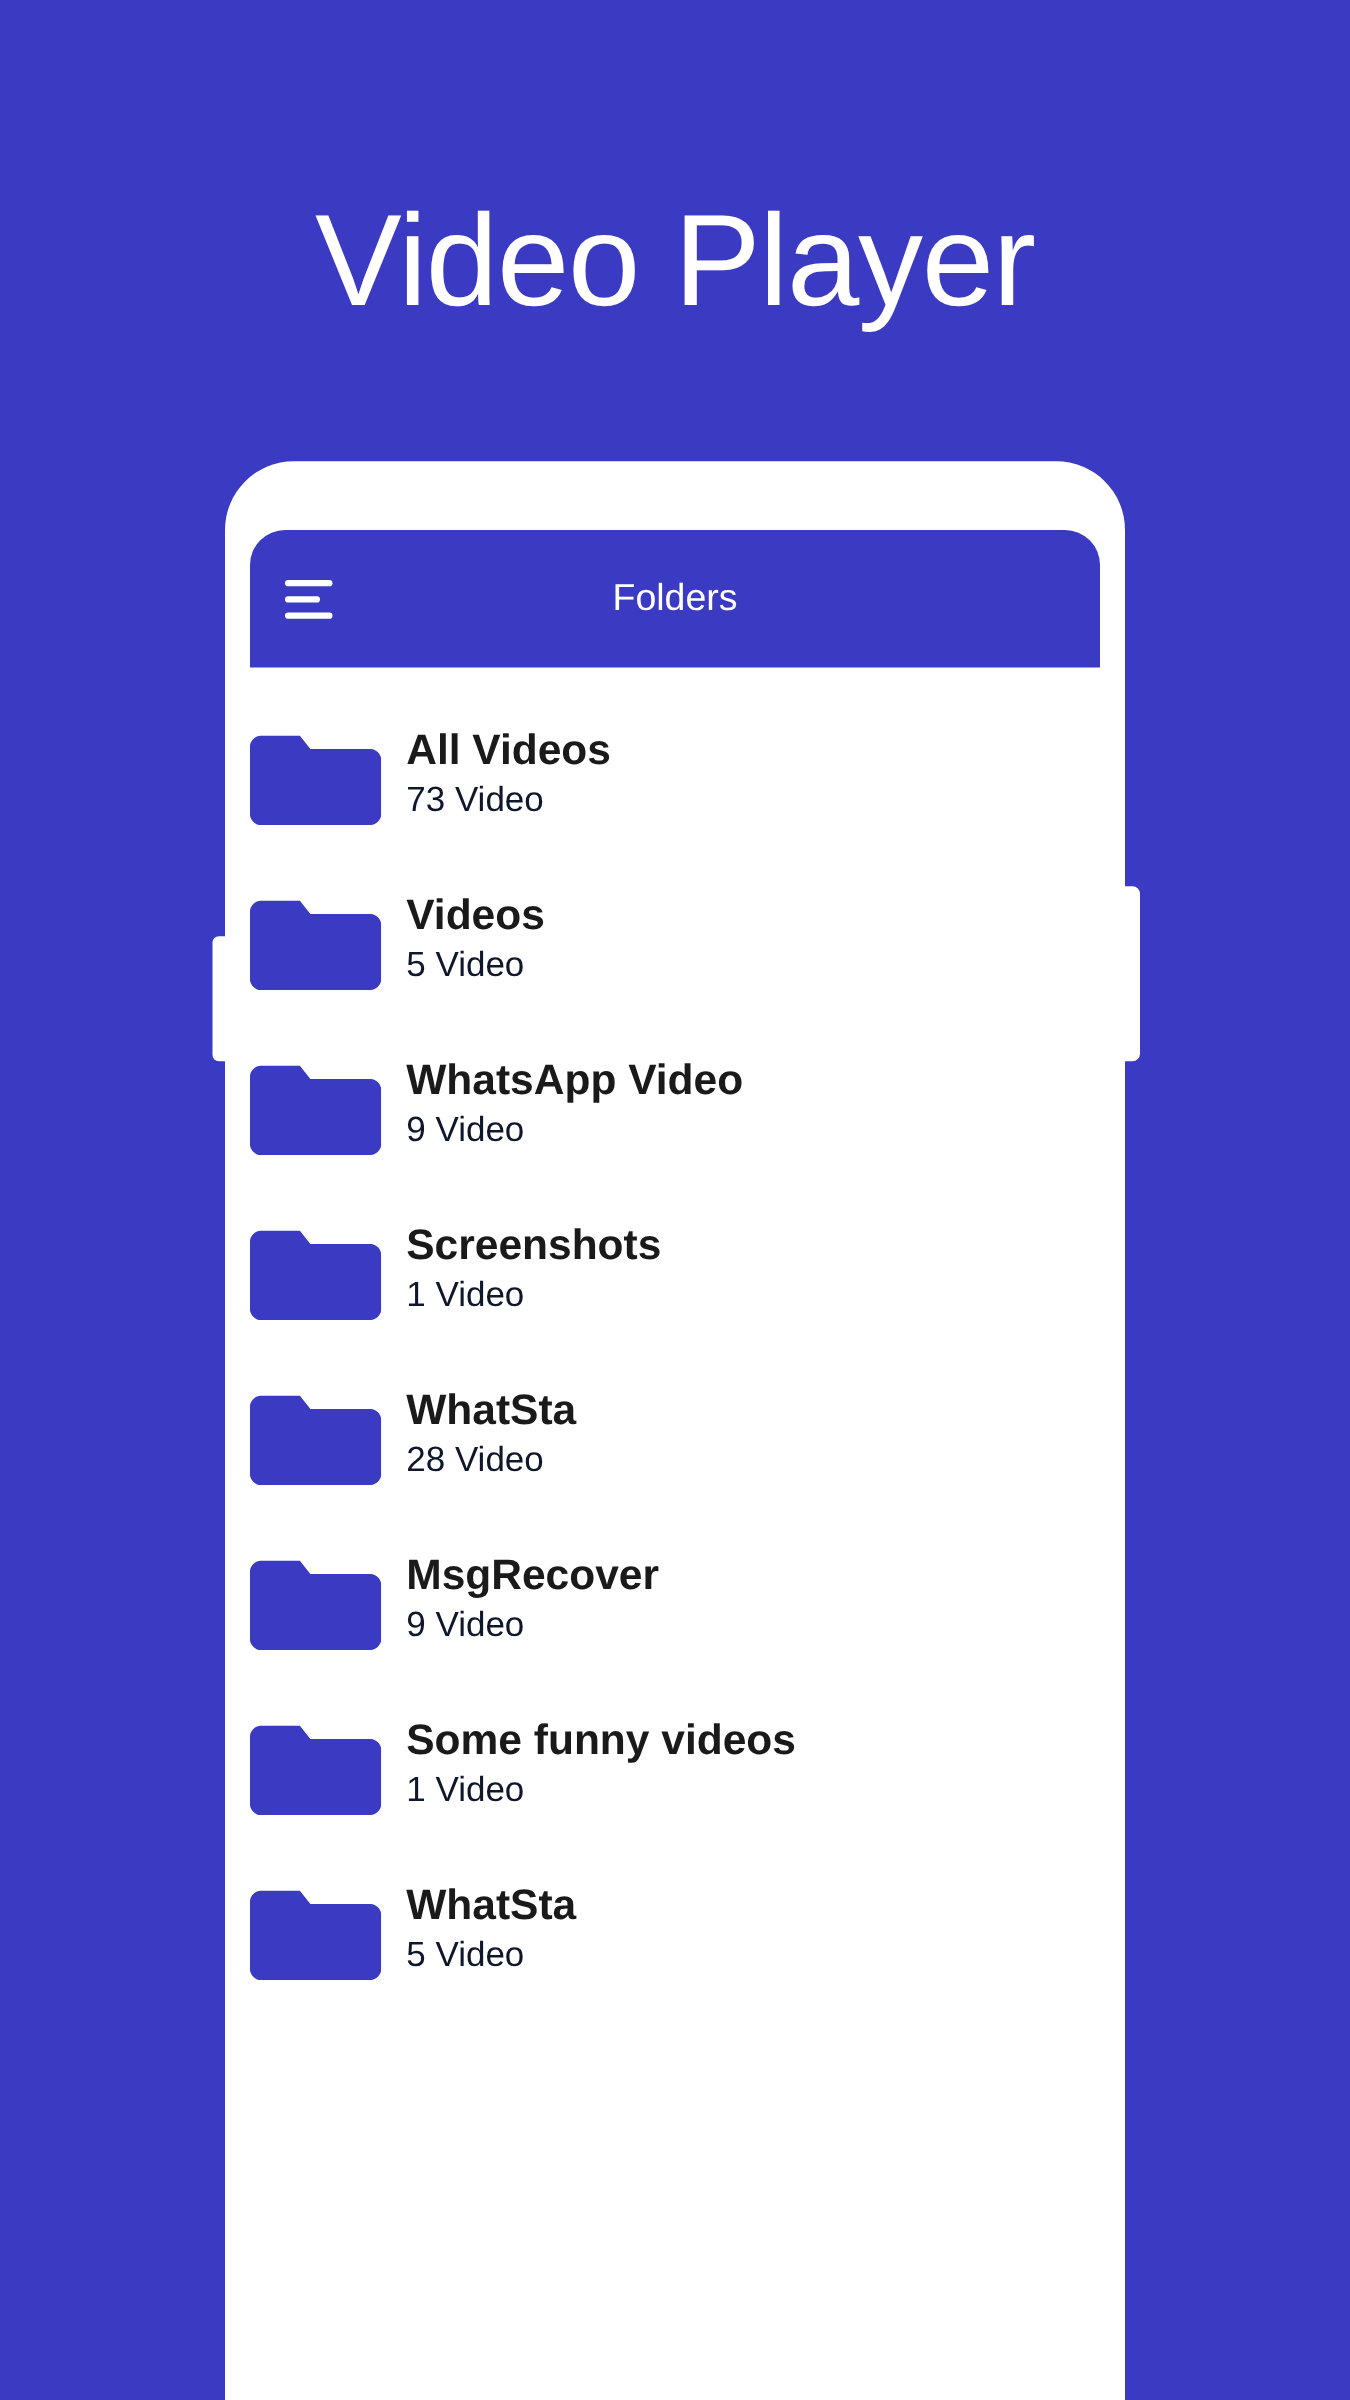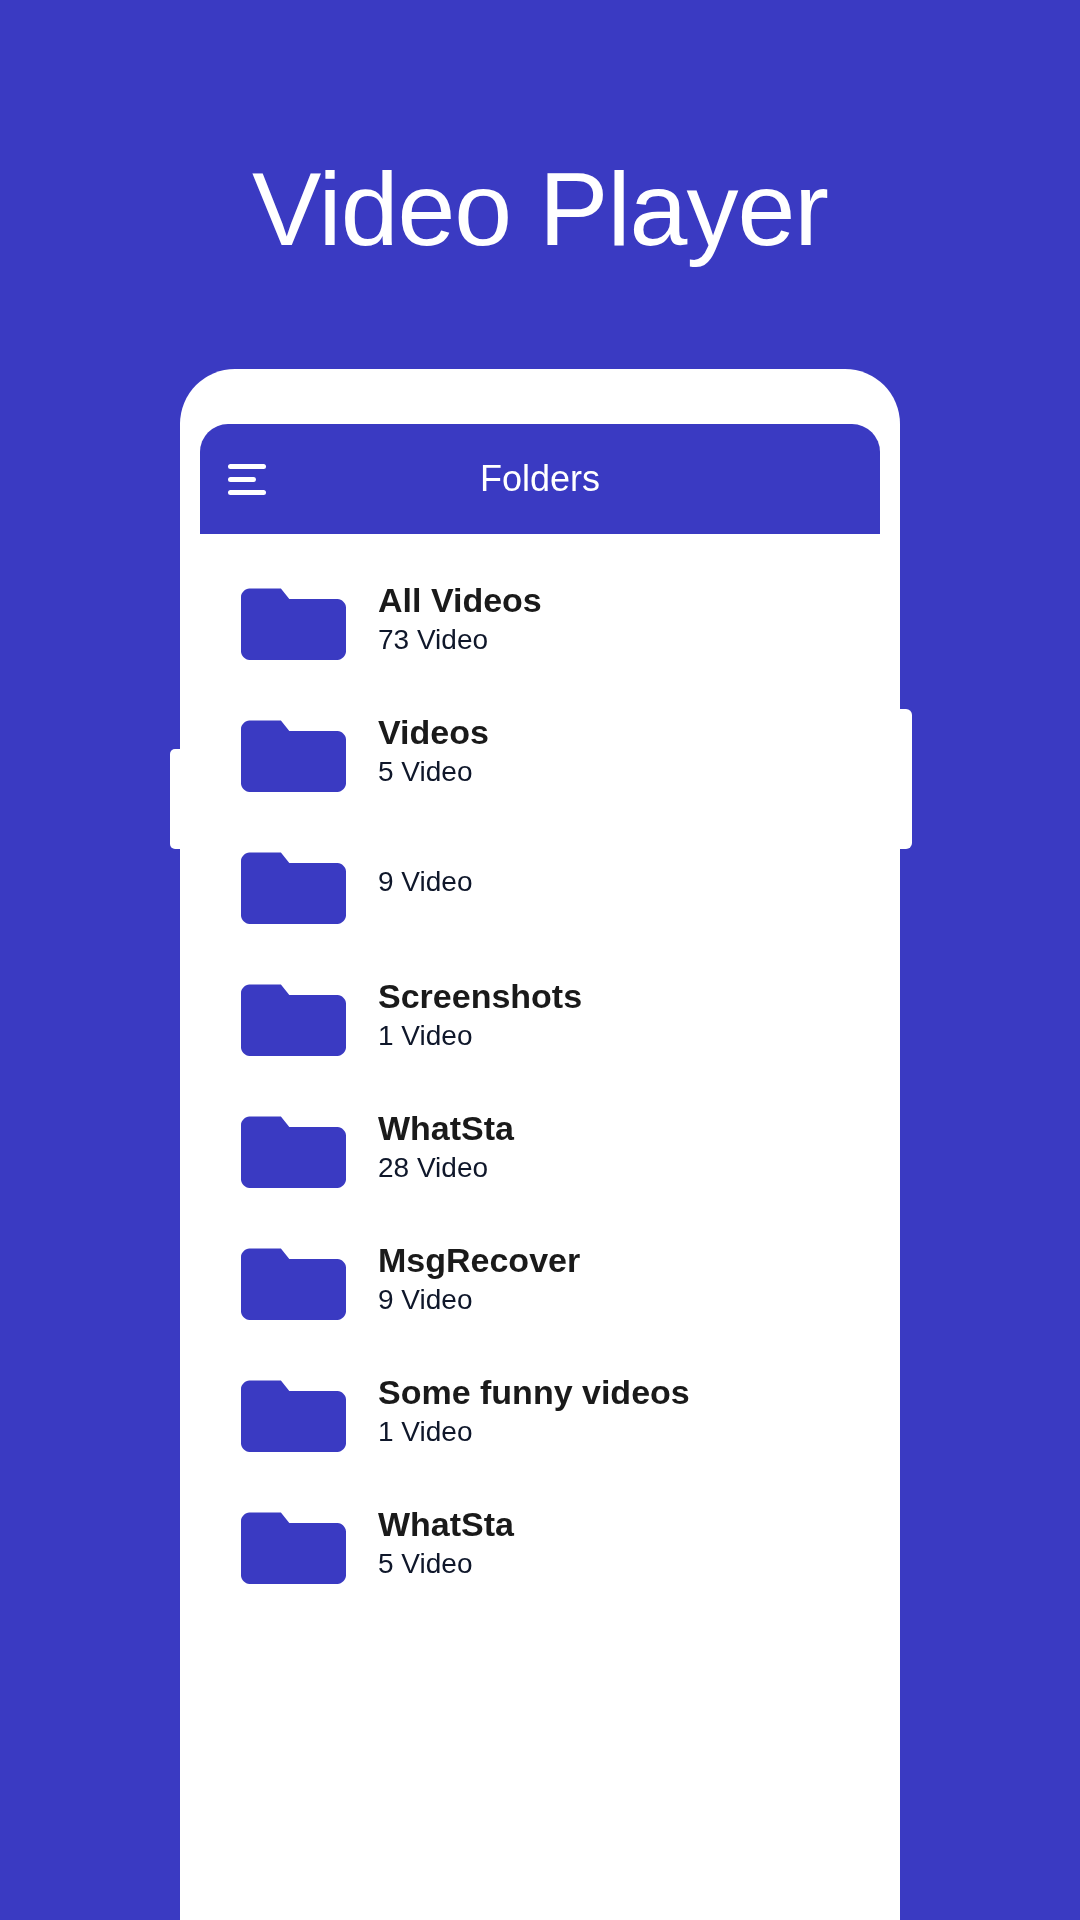--- a/index.html
+++ b/index.html
@@ -78,35 +78,34 @@
       border-radius: 3px;
     }
     .menu-icon span:nth-child(1) { width: 38px; }
     .menu-icon span:nth-child(2) { width: 28px; }
     .menu-icon span:nth-child(3) { width: 38px; }
     .header-title {
       position: absolute;
       left: 50%;
       transform: translateX(-50%);
       color: white;
-      font-size: 36px;
+      font-size: 30px;
       font-weight: 500;
     }
     .folder-list {
       padding: 18px 20px 0 20px;
       display: flex;
       flex-direction: column;
     }
     .folder-item {
       display: flex;
       align-items: center;
-      gap: 32px;
+      gap: 20px;
       padding: 24px 0;
       cursor: pointer;
-      margin-left: 41px;
     }
     .folder-icon {
       width: 105px;
       height: 84px;
       flex-shrink: 0;
     }
     .folder-icon svg {
       width: 100%;
       height: 100%;
     }
@@ -161,20 +160,21 @@
         <div class="folder-info">
           <div class="folder-name">Videos</div>
           <div class="folder-count">5 Video</div>
         </div>
       </div>
       <div class="folder-item">
         <div class="folder-icon"><svg viewBox="0 0 100 80" xmlns="http://www.w3.org/2000/svg">
   <path d="M 8 12 L 38 12 L 46 22 L 92 22 C 96 22 100 26 100 30 L 100 72 C 100 76 96 80 92 80 L 8 80 C 4 80 0 76 0 72 L 0 20 C 0 16 4 12 8 12 Z" fill="#3a3ac2"></path>
 </svg></div>
         <div class="folder-info">
+          <div class="folder-name">WhatsApp Video</div>
           <div class="folder-count">9 Video</div>
         </div>
       </div>
       <div class="folder-item">
         <div class="folder-icon"><svg viewBox="0 0 100 80" xmlns="http://www.w3.org/2000/svg">
   <path d="M 8 12 L 38 12 L 46 22 L 92 22 C 96 22 100 26 100 30 L 100 72 C 100 76 96 80 92 80 L 8 80 C 4 80 0 76 0 72 L 0 20 C 0 16 4 12 8 12 Z" fill="#3a3ac2"></path>
 </svg></div>
         <div class="folder-info">
           <div class="folder-name">Screenshots</div>
           <div class="folder-count">1 Video</div>

